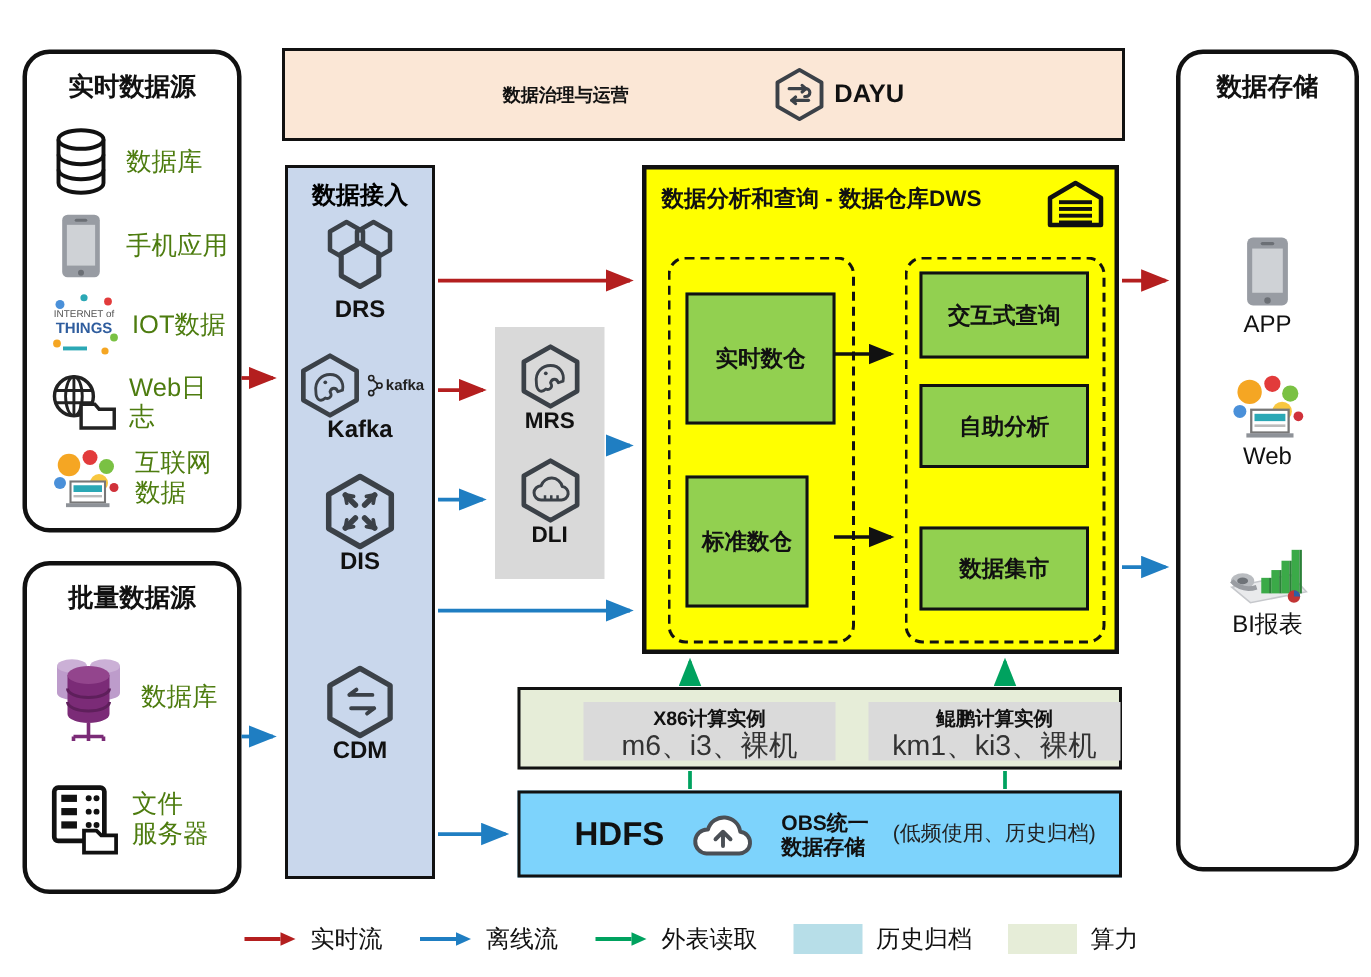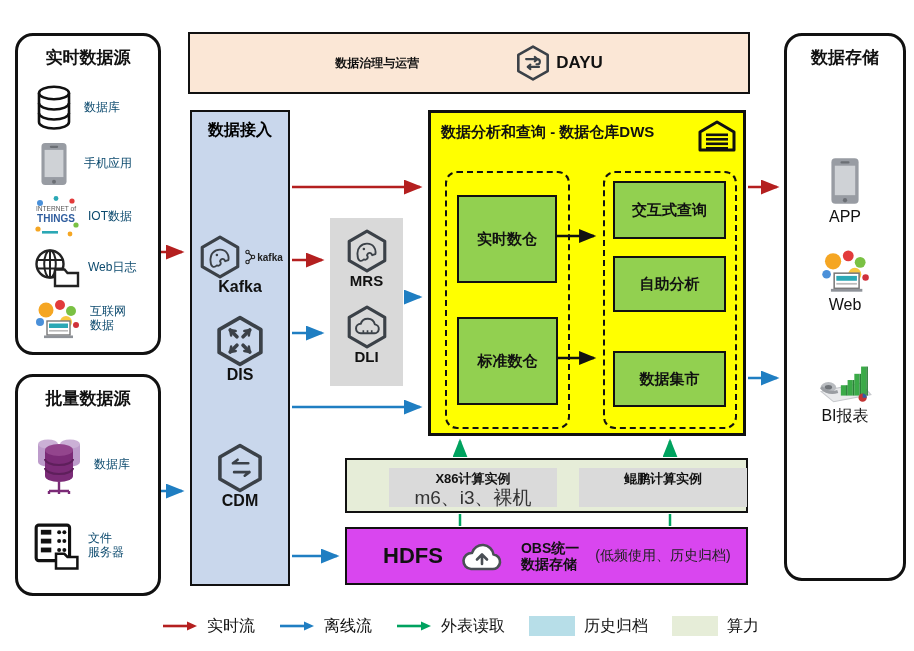--- a/index.html
+++ b/index.html
@@ -6,21 +6,21 @@
   *{box-sizing:border-box;font-family:"Liberation Sans",sans-serif;}
   #stage{position:relative;width:914px;height:651px;background:#fff;overflow:hidden;}
   .abs{position:absolute;}
   .pre{white-space:pre-line;}
 
   
   .panel{position:absolute;border:3px solid #111;border-radius:18px;background:#fff;}
   .panel h3{margin:0;padding:10px 0 2px;text-align:center;font-size:17px;font-weight:bold;color:#111;}
   .src-list{position:absolute;left:0;right:0;display:flex;flex-direction:column;justify-content:space-around;}
   .src-item{display:flex;align-items:center;padding:0 6px 0 14px;gap:8px;}
-  .src-item .lbl{font-size:12px;color:#0c4a6e;line-height:1.15;}
+  .src-item .lbl{font-size:17px;color:#4d7c0f;line-height:1.15;}
   .app-item{position:absolute;left:0;width:100%;text-align:center;}
   .app-item .lbl{display:block;font-size:16px;color:#111;margin-top:2px;}
 
   
   #banner{left:188px;top:32px;width:562px;height:62px;background:#FBE7D6;border:2px solid #111;
           display:flex;align-items:center;justify-content:center;gap:95px;}
   #banner .title{font-size:12px;font-weight:bold;color:#111;}
   #banner .dayu{display:flex;align-items:center;gap:4px;font-size:17px;font-weight:bold;color:#111;}
 
   
@@ -43,21 +43,21 @@
   .gbox{position:absolute;background:#92D050;border:2px solid #111;display:flex;align-items:center;justify-content:center;
         font-size:15px;font-weight:bold;color:#111;}
 
   
   #compute{left:345px;top:458px;width:403px;height:55px;background:#E6EDD8;border:2px solid #111;}
   .cgroup{position:absolute;top:8px;width:168px;height:39px;background:#DADADA;text-align:center;padding-top:3px;}
   .cgroup .t{font-size:13px;font-weight:bold;color:#111;display:block;line-height:1.2;}
   .cgroup .s{font-size:19px;color:#333;display:block;line-height:1.2;}
 
   
-  #storage{left:345px;top:527px;width:403px;height:58px;background:#d946ef;border:2px solid #111;
+  #storage{left:345px;top:527px;width:403px;height:58px;background:#7dd3fc;border:2px solid #111;
            display:flex;align-items:center;padding-left:36px;gap:16px;}
   #storage .hdfs{font-size:22px;font-weight:bold;color:#111;}
   #storage .obs{font-size:14px;font-weight:bold;color:#111;line-height:1.15;}
   #storage .note{font-size:14px;color:#222;}
 
   
   #legend{left:162px;top:610px;width:680px;height:32px;display:flex;align-items:center;gap:24px;}
   .leg-item{display:flex;align-items:center;gap:9px;}
   .leg-item .lbl{font-size:16px;color:#111;}
   .swatch{width:46px;height:20px;}
@@ -191,20 +191,28 @@
           <path d="M23,30.5 h8 l3,3 h9.5 v11 h-20.5 z" fill="#fff" stroke="#111" stroke-width="2.4"></path>
         </svg>
         <span class="lbl pre">文件
 服务器</span>
       </div>
     </div>
   </div>
 
   <div id="ingestion" class="abs">
     <h3>数据接入</h3>
+    <div class="svc" style="top:32px;">
+      <svg width="58" height="56" viewBox="0 0 58 56" style="margin:0 auto;">
+        <polygon points="20,4 31,10.3 31,22.7 20,29 9,22.7 9,10.3" fill="none" stroke="#3b4148" stroke-width="3" stroke-linejoin="round"></polygon>
+        <polygon points="38,4 49,10.3 49,22.7 38,29 27,22.7 27,10.3" fill="none" stroke="#3b4148" stroke-width="3" stroke-linejoin="round"></polygon>
+        <polygon points="29,18 41.5,25.2 41.5,39.8 29,47 16.5,39.8 16.5,25.2" fill="#C9D7EC" stroke="#3b4148" stroke-width="3.4" stroke-linejoin="round"></polygon>
+      </svg>
+      <span class="lbl">DRS</span>
+    </div>
     <div class="svc" style="top:122px;">
       <div class="kafka-row">
         <svg width="46" height="46" viewBox="0 0 44 44">
           <use href="#hexagon"></use>
           <path d="M13,26 c-1,-7 4,-11 9,-11 c6,0 9,5 8,10 l-3,1 c-1,-3 -4,-3 -5,0 c2,3 -1,5 -3,4 c-3,3 -6,1 -6,-4 z" fill="none" stroke="#3b4148" stroke-width="1.8" stroke-linejoin="round"></path>
           <circle cx="19" cy="20" r="1.2" fill="#3b4148"></circle>
         </svg>
         <span class="kafka-badge">
           <svg width="12" height="16" viewBox="0 0 12 16">
             <circle cx="3.5" cy="3" r="1.7" fill="none" stroke="#222" stroke-width="1.1"></circle>
@@ -258,33 +266,34 @@
     <svg class="wh-icon" width="40" height="34" viewBox="0 0 40 34">
       <polygon points="3,13 20,3 37,13 37,31 3,31" fill="none" stroke="#111" stroke-width="3" stroke-linejoin="round"></polygon>
       <rect x="9" y="14.5" width="22" height="2.6" fill="#111"></rect>
       <rect x="9" y="19" width="22" height="2.6" fill="#111"></rect>
       <rect x="9" y="23.5" width="22" height="2.6" fill="#111"></rect>
       <rect x="9" y="28" width="22" height="2.6" fill="#111"></rect>
     </svg>
     <div class="dashbox" style="left:14px;top:58px;width:125px;height:258px;"></div>
     <div class="dashbox" style="left:172px;top:58px;width:134px;height:258px;"></div>
     <div class="gbox" style="left:26px;top:82px;width:100px;height:88px;">实时数仓</div>
-    <div class="gbox" style="left:26px;top:204px;width:101px;height:88px;">标准数仓</div>
+    <div class="gbox" style="left:26px;top:204px;width:82px;height:88px;">标准数仓</div>
     <div class="gbox" style="left:182px;top:68px;width:113px;height:58px;text-align:right;">交互式查询</div>
     <div class="gbox" style="left:182px;top:143px;width:113px;height:56px;">自助分析</div>
     <div class="gbox" style="left:182px;top:238px;width:113px;height:56px;">数据集市</div>
   </div>
 
   <div id="compute" class="abs">
     <div class="cgroup" style="left:42px;">
       <span class="t">X86计算实例</span>
       <span class="s">m6、i3、裸机</span>
     </div>
     <div class="cgroup" style="left:232px;">
       <span class="t">鲲鹏计算实例</span>
+      <span class="s">km1、ki3、裸机</span>
     </div>
   </div>
 
   <div id="storage" class="abs">
     <span class="hdfs">HDFS</span>
     <svg width="46" height="34" viewBox="0 0 46 34">
       <path d="M12,30 a8,8 0 0 1 1,-16 a11,11 0 0 1 21.5,1.5 a7,7 0 0 1 -1.5,14.5 z" fill="#fff" stroke="#4a4f55" stroke-width="2.6" stroke-linejoin="round"></path>
       <path d="M23,25 v-9 M18,20.5 l5,-5 l5,5" fill="none" stroke="#4a4f55" stroke-width="2.6" stroke-linecap="round" stroke-linejoin="round"></path>
     </svg>
     <span class="obs pre">OBS统一

